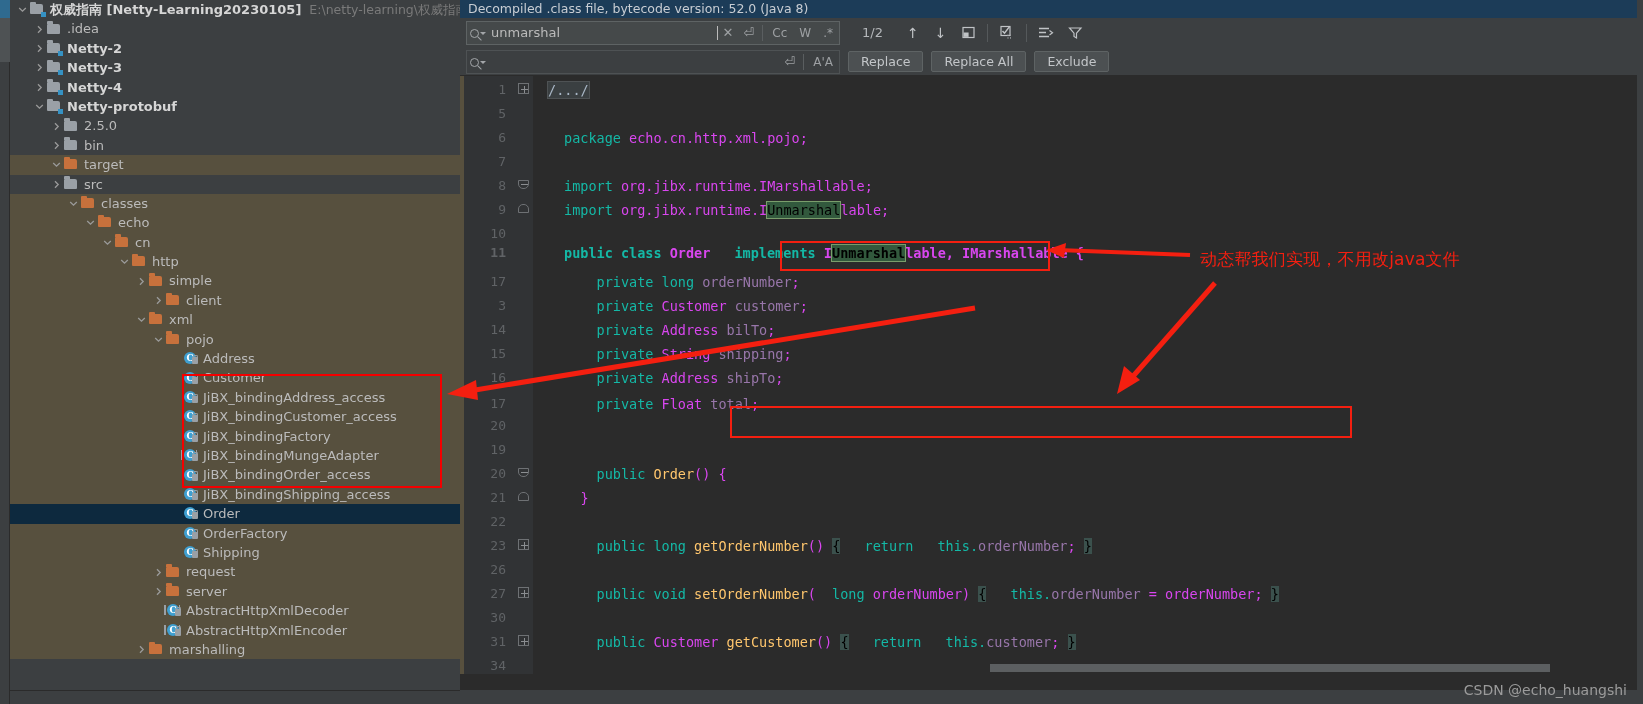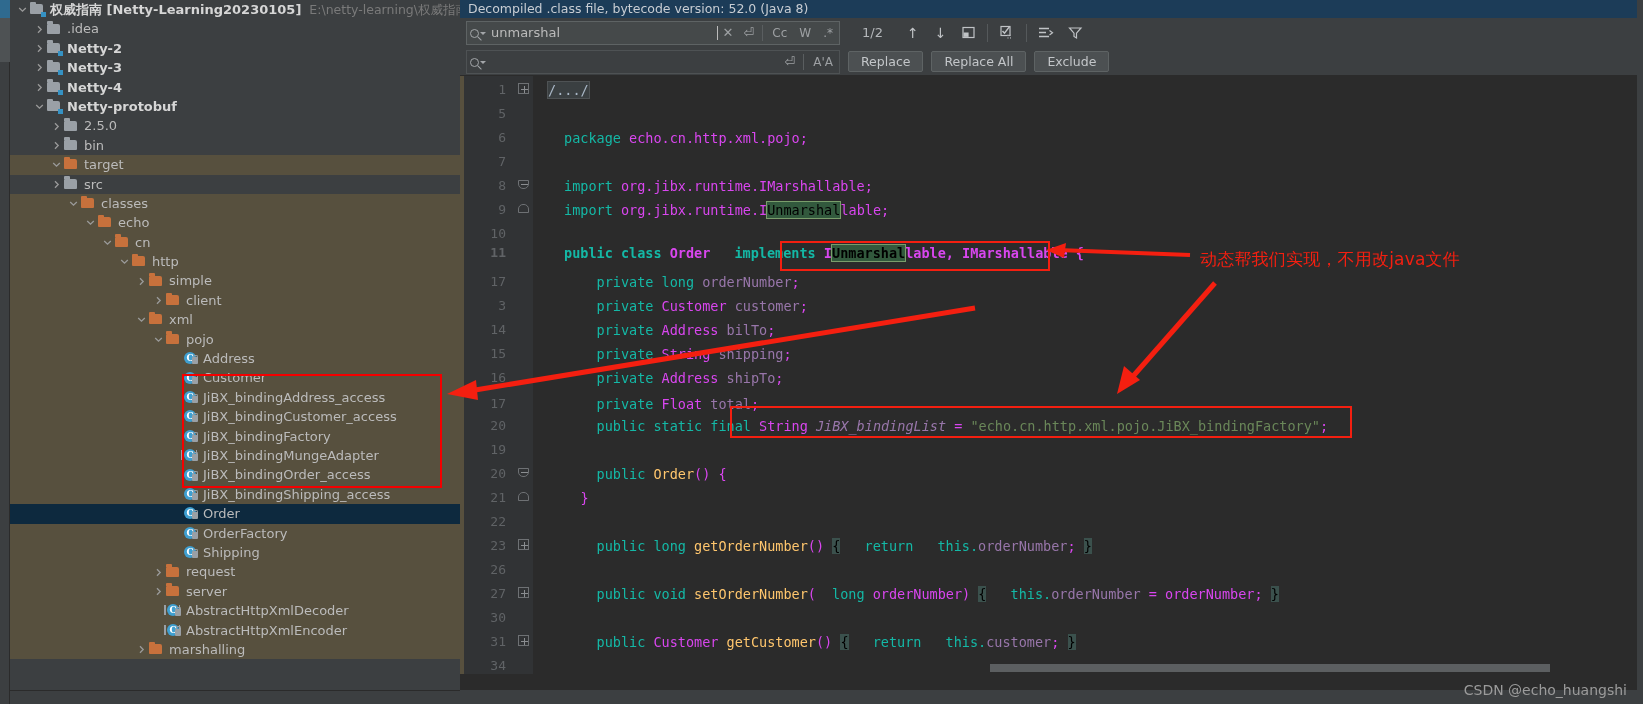--- a/index.html
+++ b/index.html
@@ -703,21 +703,21 @@
           <div class="cline" style="top: 98px;"><span class="lnum">8</span><span class="fold"><span class="fold-open"></span></span><span class="ctext"><span class="kw">import </span><span class="plain">org.jibx.runtime.IMarshallable;</span></span></div>
           <div class="cline" style="top: 122px;"><span class="lnum">9</span><span class="fold"><span class="fold-end"></span></span><span class="ctext"><span class="kw">import </span><span class="plain">org.jibx.runtime.I</span><span class="hl">Unmarshal</span><span class="plain">lable;</span></span></div>
           <div class="cline" style="top: 146px;"><span class="lnum">10</span><span class="ctext"></span></div>
           <div class="cline" style="top: 165px; font-weight: bold;"><span class="lnum">11</span><span class="ctext"><span class="kw">public class </span><span class="plain">Order </span><span class="kw">implements </span><span class="plain">I</span><span class="hl">Unmarshal</span><span class="plain">lable, IMarshallable</span><span class="plain"> {</span></span></div>
           <div class="cline" style="top: 194px;"><span class="lnum">17</span><span class="ctext"><span class="plain">    </span><span class="kw">private long </span><span class="fld">orderNumber</span><span class="plain">;</span></span></div>
           <div class="cline" style="top: 218px;"><span class="lnum">3</span><span class="ctext"><span class="plain">    </span><span class="kw">private </span><span class="plain">Customer </span><span class="fld">customer</span><span class="plain">;</span></span></div>
           <div class="cline" style="top: 242px;"><span class="lnum">14</span><span class="ctext"><span class="plain">    </span><span class="kw">private </span><span class="plain">Address </span><span class="fld">bilTo</span><span class="plain">;</span></span></div>
           <div class="cline" style="top: 266px;"><span class="lnum">15</span><span class="ctext"><span class="plain">    </span><span class="kw">private </span><span class="plain">String </span><span class="fld">shipping</span><span class="plain">;</span></span></div>
           <div class="cline" style="top: 290px;"><span class="lnum">16</span><span class="ctext"><span class="plain">    </span><span class="kw">private </span><span class="plain">Address </span><span class="fld">shipTo</span><span class="plain">;</span></span></div>
           <div class="cline" style="top: 316px;"><span class="lnum">17</span><span class="ctext"><span class="plain">    </span><span class="kw">private </span><span class="plain">Float </span><span class="fld">total</span><span class="plain">;</span></span></div>
-          <div class="cline" style="top: 338px;"><span class="lnum">20</span><span class="ctext"><span class="plain">    </span><span class="kw">public static final </span><span class="plain">String </span><span class="sfld">JiBX_bindingList</span><span class="plain"> = </span><span class="str">"echo.cn.http.xml.pojo.JiBX_bindingFactory"</span><span class="plain">;</span></span></div>
+          <div class="cline" style="top: 338px;"><span class="lnum">20</span></div>
           <div class="cline" style="top: 362px;"><span class="lnum">19</span><span class="ctext"></span></div>
           <div class="cline" style="top: 386px;"><span class="lnum">20</span><span class="fold"><span class="fold-open"></span></span><span class="ctext"><span class="plain">    </span><span class="kw">public </span><span class="mth">Order</span><span class="plain">() {</span></span></div>
           <div class="cline" style="top: 410px;"><span class="lnum">21</span><span class="fold"><span class="fold-end"></span></span><span class="ctext"><span class="plain">    }</span></span></div>
           <div class="cline" style="top: 434px;"><span class="lnum">22</span><span class="ctext"></span></div>
           <div class="cline" style="top: 458px;"><span class="lnum">23</span><span class="fold"><span class="fold-box plus"></span></span><span class="ctext"><span class="plain">    </span><span class="kw">public long </span><span class="mth">getOrderNumber</span><span class="plain">() </span><span class="brcmatch">{</span><span class="plain"> </span><span class="kw">return </span><span class="kw">this.</span><span class="fld">orderNumber</span><span class="plain">; </span><span class="brcmatch">}</span></span></div>
           <div class="cline" style="top: 482px;"><span class="lnum">26</span><span class="ctext"></span></div>
           <div class="cline" style="top: 506px;"><span class="lnum">27</span><span class="fold"><span class="fold-box plus"></span></span><span class="ctext"><span class="plain">    </span><span class="kw">public void </span><span class="mth">setOrderNumber</span><span class="plain">(</span><span class="kw">long </span><span class="plain">orderNumber</span><span class="plain">) </span><span class="brcmatch">{</span><span class="plain"> </span><span class="kw">this.</span><span class="fld">orderNumber</span><span class="plain"> = orderNumber; </span><span class="brcmatch">}</span></span></div>
           <div class="cline" style="top: 530px;"><span class="lnum">30</span><span class="ctext"></span></div>
           <div class="cline" style="top: 554px;"><span class="lnum">31</span><span class="fold"><span class="fold-box plus"></span></span><span class="ctext"><span class="plain">    </span><span class="kw">public </span><span class="plain">Customer </span><span class="mth">getCustomer</span><span class="plain">() </span><span class="brcmatch">{</span><span class="plain"> </span><span class="kw">return </span><span class="kw">this.</span><span class="fld">customer</span><span class="plain">; </span><span class="brcmatch">}</span></span></div>
           <div class="cline" style="top: 578px;"><span class="lnum">34</span><span class="ctext"></span></div>

